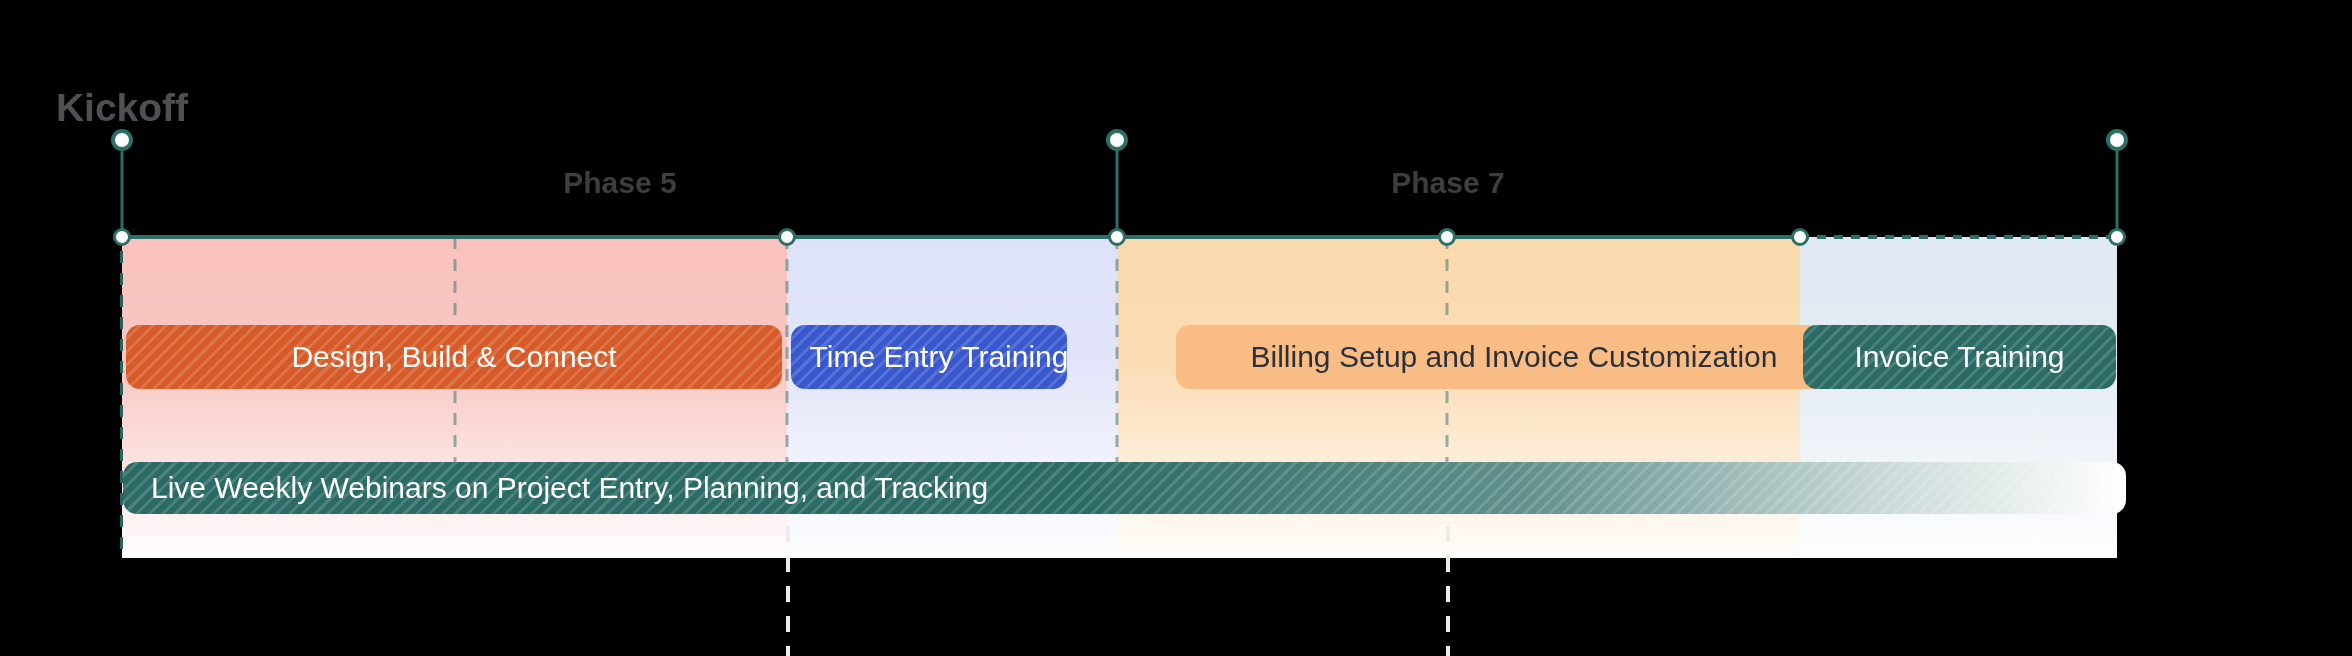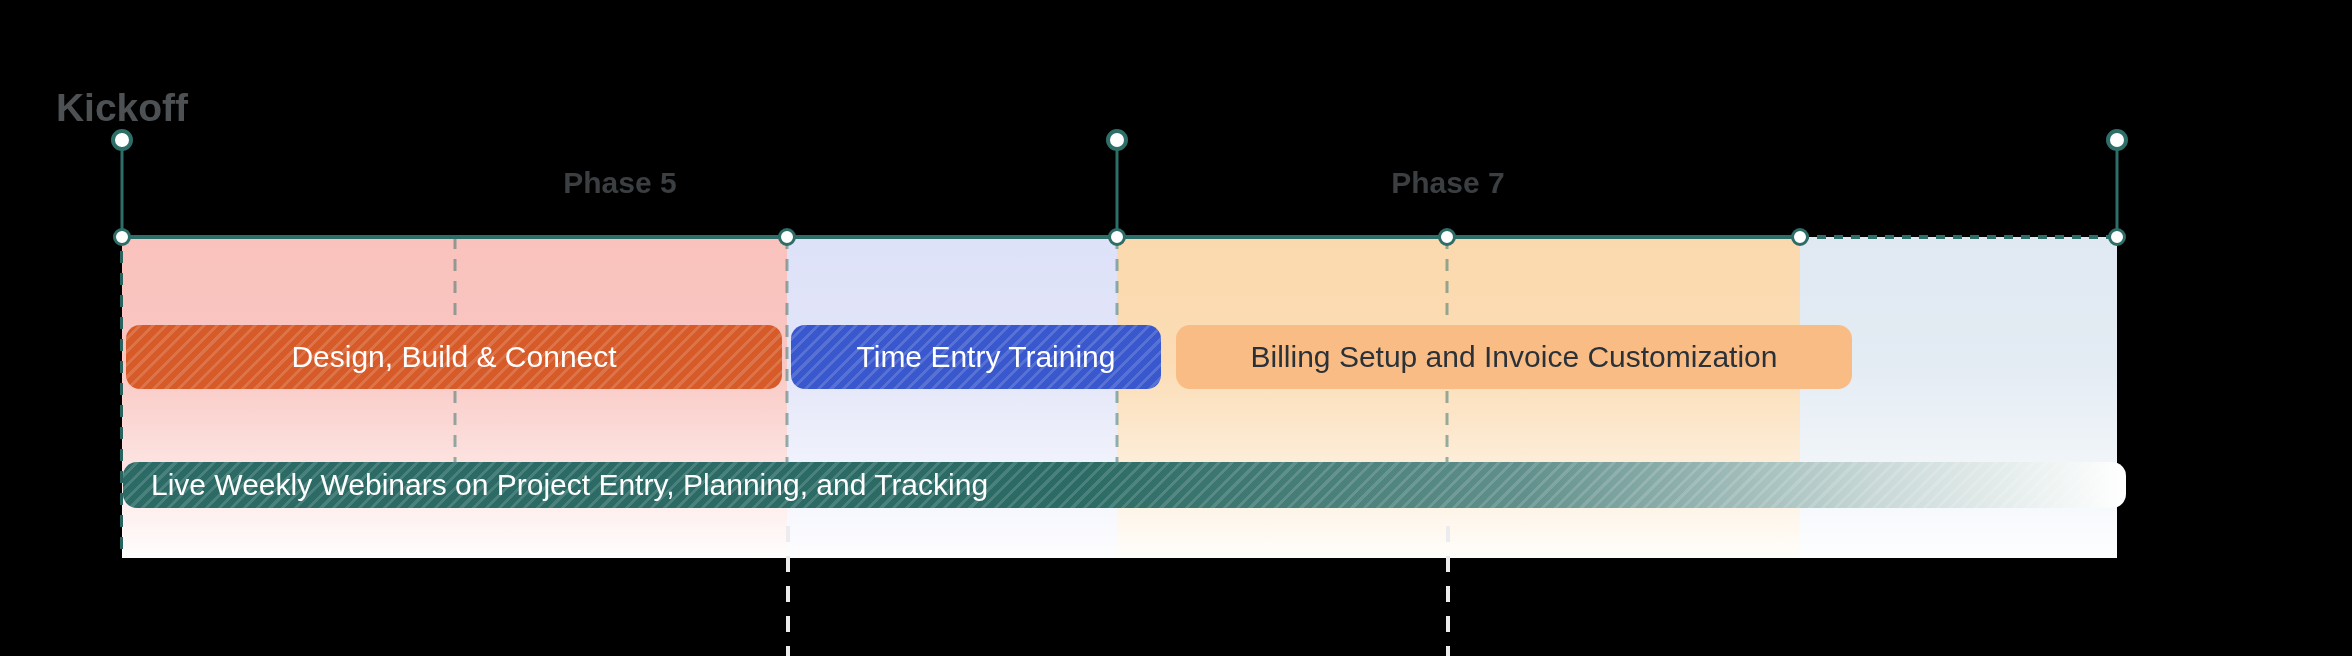--- a/index.html
+++ b/index.html
@@ -56,26 +56,26 @@
   
   .task{
     position:absolute;top:64px;height:64px;border-radius:14px;z-index:3;
     display:flex;align-items:center;justify-content:center;
     font-size:30px;white-space:nowrap;box-sizing:border-box;margin-top:24px;
   }
   .hatch{
     background-image:repeating-linear-gradient(135deg,rgba(255,255,255,0.15) 0 3px,rgba(255,255,255,0) 3px 9px);
   }
   .task-design {left:4px;width:656px;background-color:#D75B29;color:#FFFFFF;}
-  .task-time   {left:669px;width:370px;background-color:#3A58CE;color:#FFFFFF;padding-left:20px;}
+  .task-time   {left:669px;width:276px;background-color:#3A58CE;color:#FFFFFF;padding-left:20px;}
   .task-bill   {left:1054px;width:676px;background-color:#F8BC84;color:#2A3139;}
   .task-inv    {left:1681px;width:313px;background-color:#2C6B65;color:#FFFFFF;}
   
   .track{
-    position:absolute;left:1px;top:225px;width:2003px;height:46px;border-radius:14px;z-index:4;
+    position:absolute;left:1px;top:225px;width:2003px;height:52px;border-radius:14px;z-index:4;
     display:flex;align-items:center;color:#FFFFFF;font-size:30px;white-space:nowrap;
     padding-left:28px;box-sizing:border-box;
     background-image:
       repeating-linear-gradient(135deg,rgba(255,255,255,0.15) 0 3px,rgba(255,255,255,0) 3px 9px),
       linear-gradient(90deg,#2C6B65 0%,#2C6B65 48%,rgba(44,107,101,0.75) 70%,rgba(44,107,101,0.25) 88%,#FFFFFF 100%);
     background-color:#FFFFFF;
   }
   
   .guide{
     position:absolute;top:526px;width:4px;height:130px;z-index:8;
@@ -119,20 +119,23 @@
 
     <div class="task task-design hatch">
       <span>Design, Build &amp; Connect</span>
     </div>
     <div class="task task-time hatch">
       <span>Time Entry Training</span>
     </div>
     <div class="task task-bill">
       <span>Billing Setup and Invoice Customization</span>
     </div>
+    <div class="task task-inv hatch">
+      <span>Invoice Training</span>
+    </div>
 
     <div class="band-top-solid"></div>
     <div class="band-top-dashed"></div>
 
     <div class="node" style="left:0"></div>
     <div class="node" style="left:665px"></div>
     <div class="node" style="left:995px"></div>
     <div class="node" style="left:1325px"></div>
     <div class="node" style="left:1678px"></div>
     <div class="node" style="left:1995px"></div>

